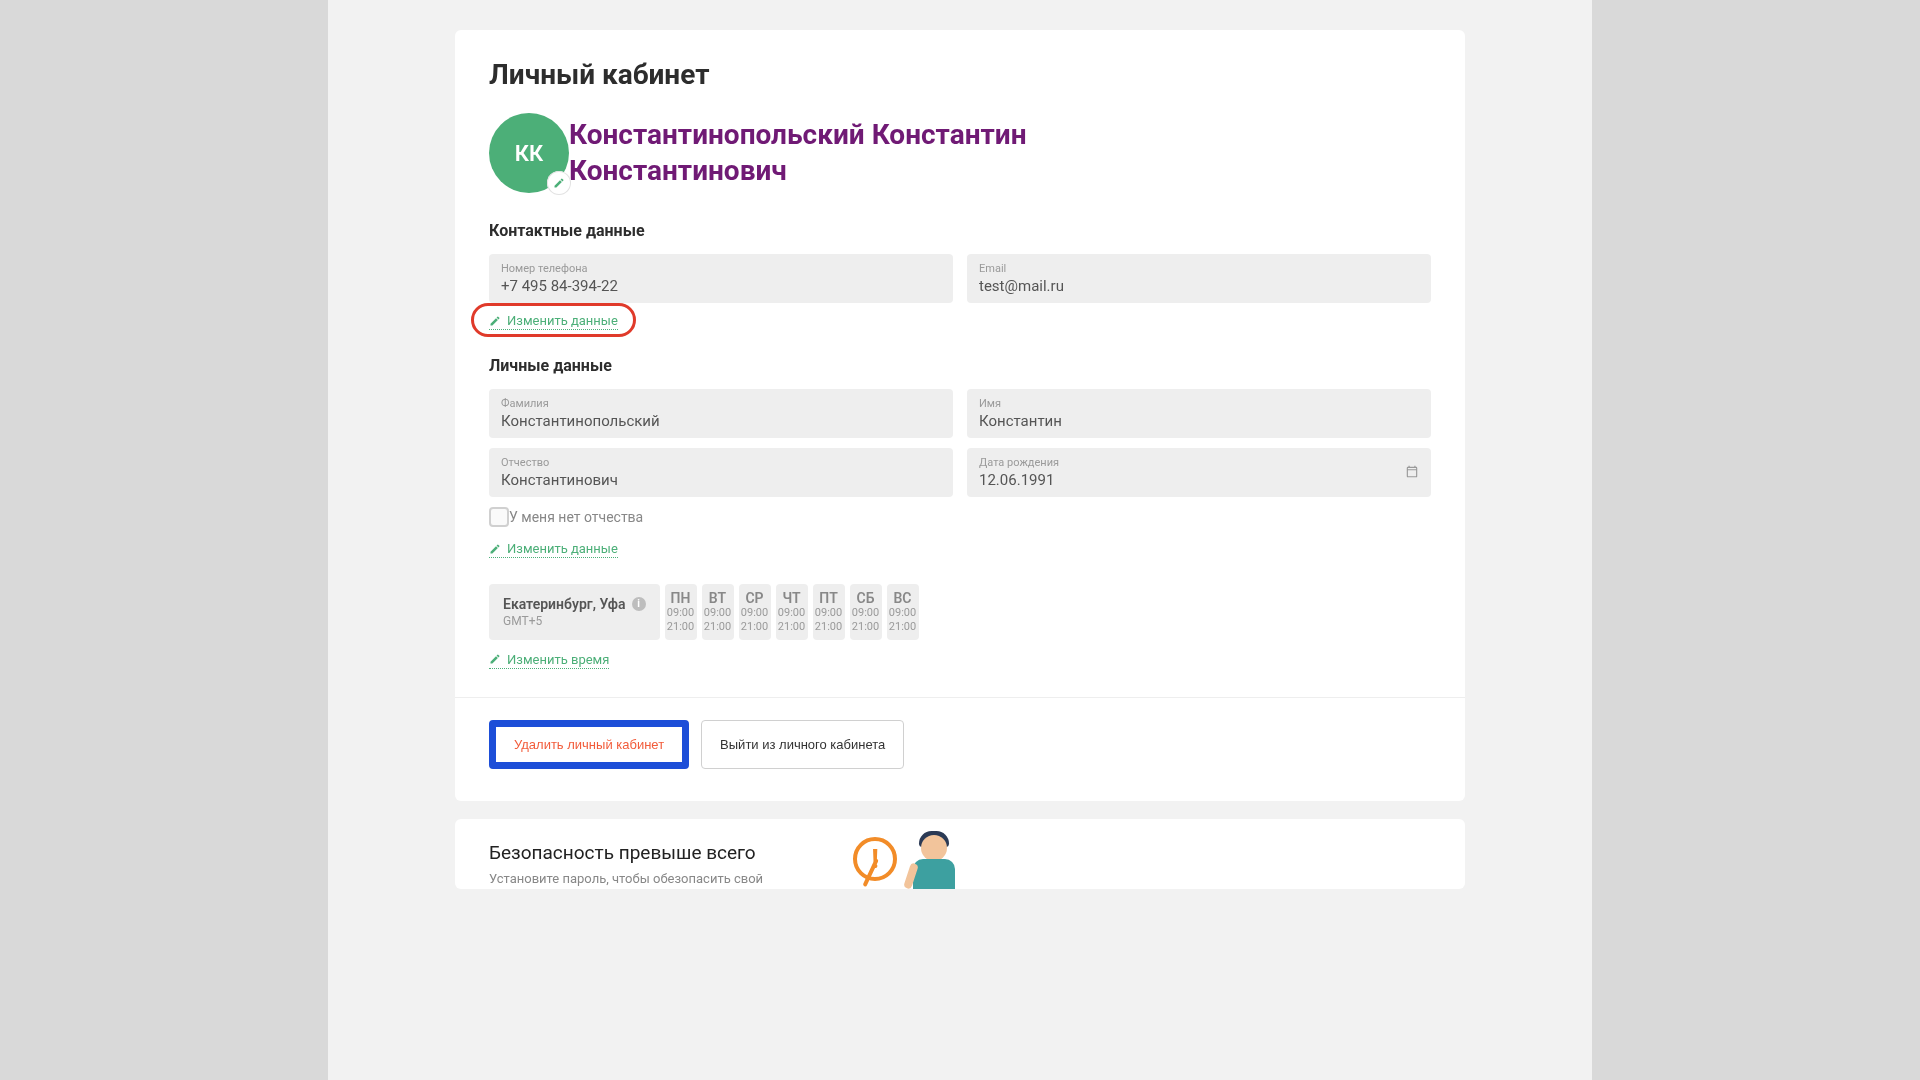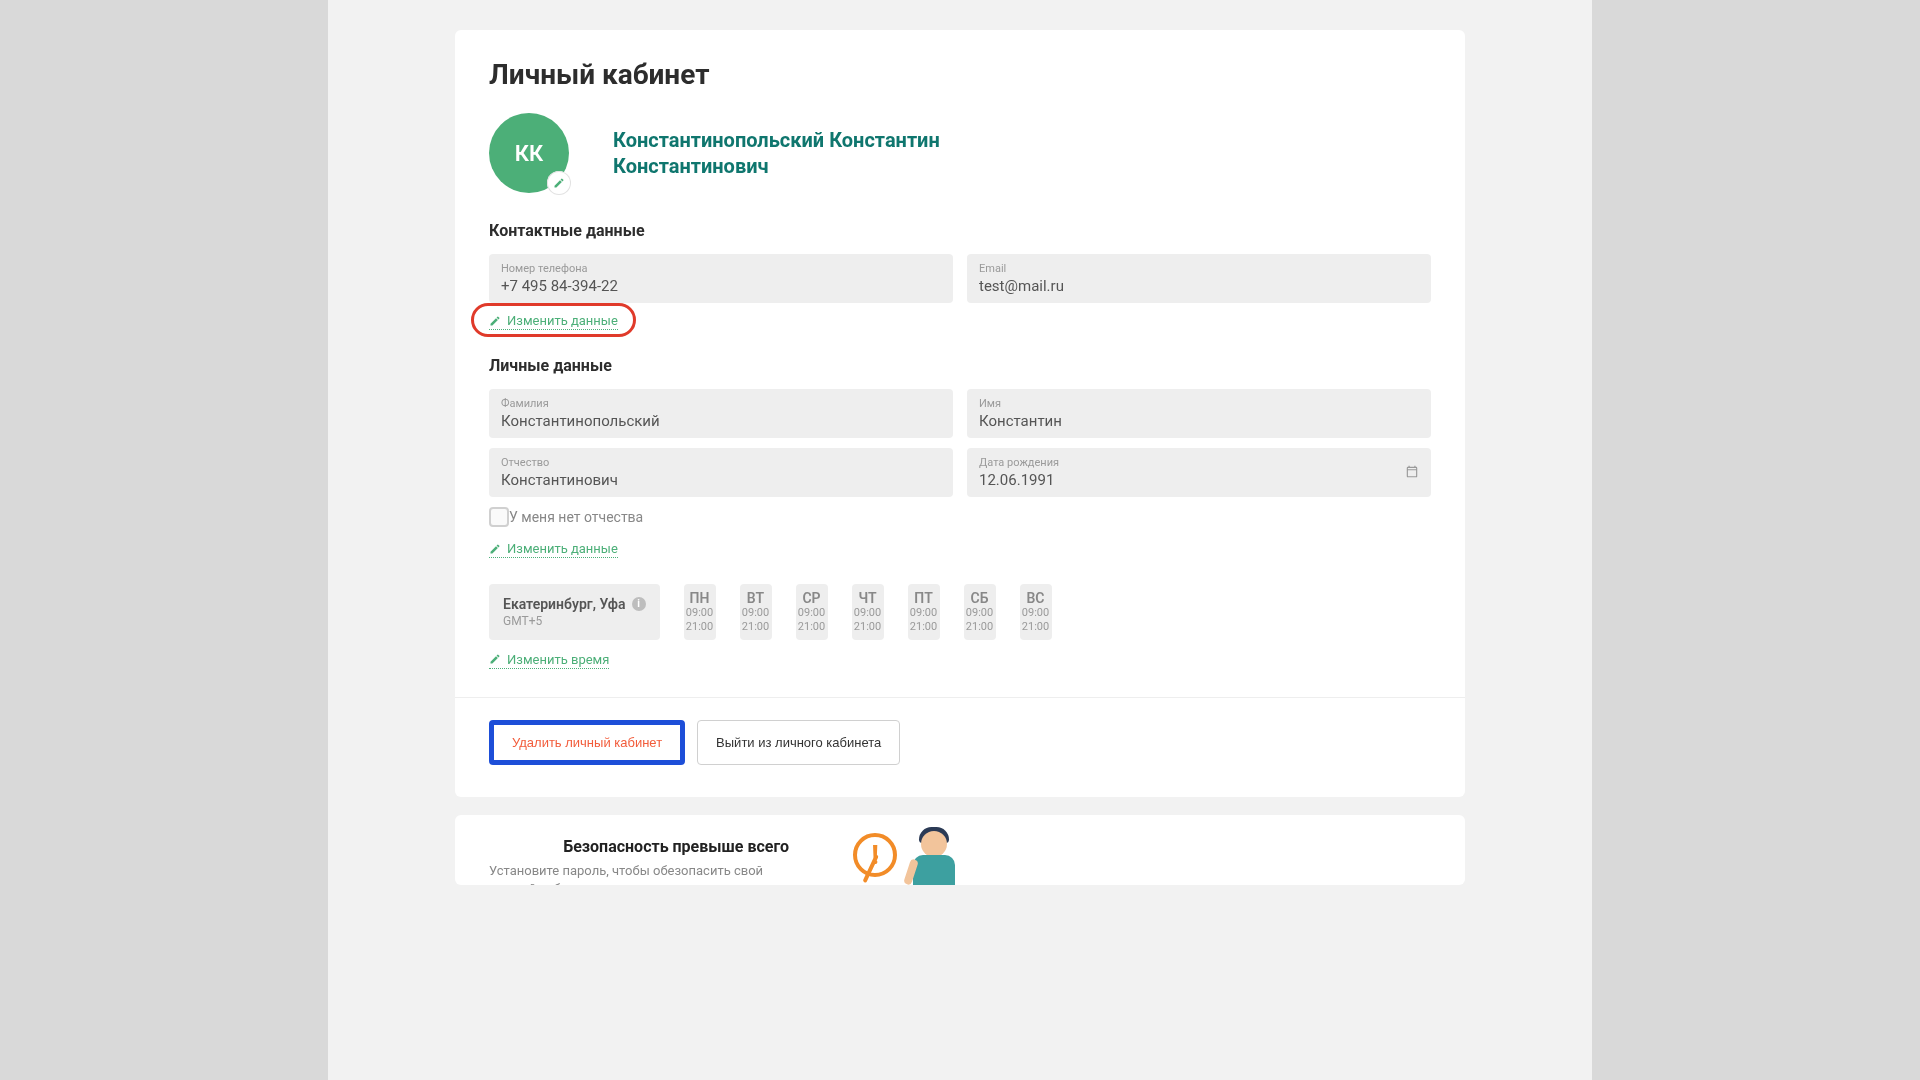--- a/index.html
+++ b/index.html
@@ -52,25 +52,24 @@
     width: 24px; height: 24px;
     background: #fff;
     border-radius: 50%;
     display: flex;
     align-items: center;
     justify-content: center;
     box-shadow: 0 0 0 1px #e2e2e2 inset;
   }
   .avatar-edit svg { width: 12px; height: 12px; fill: #4caf78; }
   .full-name {
-    font-size: 20px;
+    font-size: 28px;
     font-weight: 700;
     line-height: 1.3;
-    color: #0f766e;
-    margin-left: 44px;
+    color: #701a75;
   }
   .section-title {
     font-size: 16px;
     font-weight: 700;
     margin-bottom: 14px;
     color: #2d2d2d;
   }
   .field-row {
     display: flex;
     gap: 14px;
@@ -132,21 +131,21 @@
   }
   .checkbox {
     width: 20px; height: 20px;
     border: 2px solid #d0d0d0;
     border-radius: 4px;
     background: #fafafa;
   }
   .checkbox-label { color: #888; font-size: 14px; }
   .tz-row {
     display: flex;
-    gap: 24px;
+    gap: 5px;
     margin-bottom: 12px;
     flex-wrap: nowrap;
   }
   .tz-block {
     background: #eeeeee;
     border-radius: 4px;
     padding: 10px 14px;
     min-width: 150px;
     display: flex;
     flex-direction: column;
@@ -194,40 +193,40 @@
   }
   .btn {
     border-radius: 4px;
     padding: 10px 18px;
     font-size: 13px;
     font-weight: 500;
     cursor: pointer;
     background: #fff;
   }
   .btn-danger {
-    border: 5px solid #1d4ed8;
+    border: 7px solid #1d4ed8;
     color: #f25c3b;
     text-align: center;
   }
   .btn-default {
     border: 1px solid #d0d0d0;
     color: #333;
   }
   .card2 {
     background: #fff;
     border-radius: 6px;
     margin: 0 127px 0 127px;
     padding: 22px 34px 0 34px;
     display: flex;
     gap: 30px;
     overflow: hidden;
     height: 70px;
   }
   .sec-text { flex: 0 0 auto; max-width: 300px; }
-  .sec-title { font-size: 16px; font-weight: 700; margin-bottom: 6px; text-align: right; }
+  .sec-title { font-size: 19px; font-weight: 400; margin-bottom: 6px; }
   .sec-sub { font-size: 13px; color: #888; line-height: 1.4; }
   .sec-illus { flex: 0 0 auto; position: relative; width: 160px; height: 70px; }
   .magnifier {
     position: absolute; left: 34px; top: -4px;
     width: 44px; height: 44px;
     border: 4px solid #f28c28;
     border-radius: 50%;
     background: #fff;
     display:flex;align-items:center;justify-content:center;
   }

